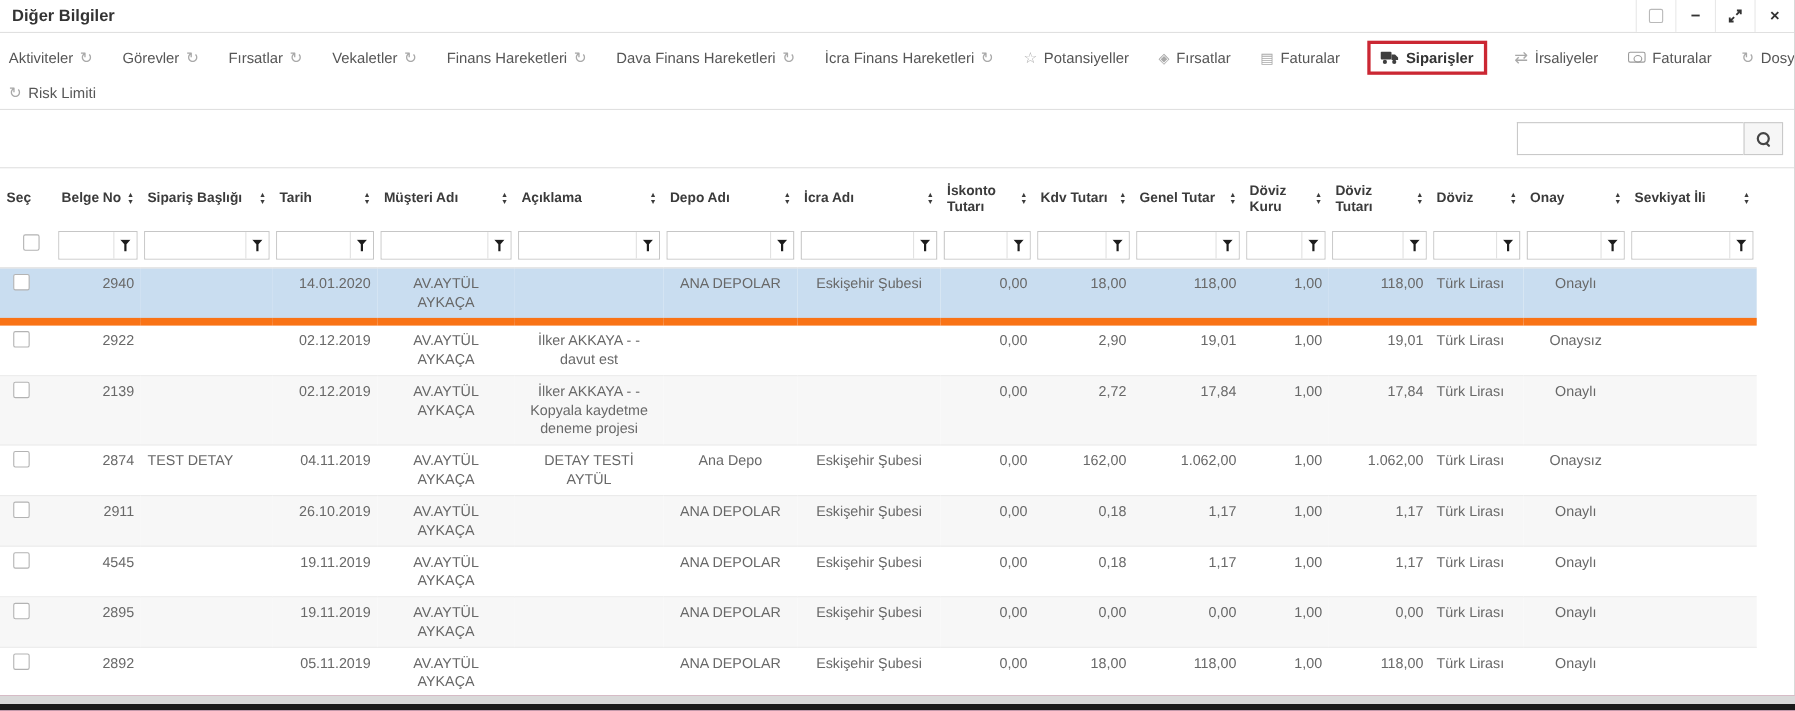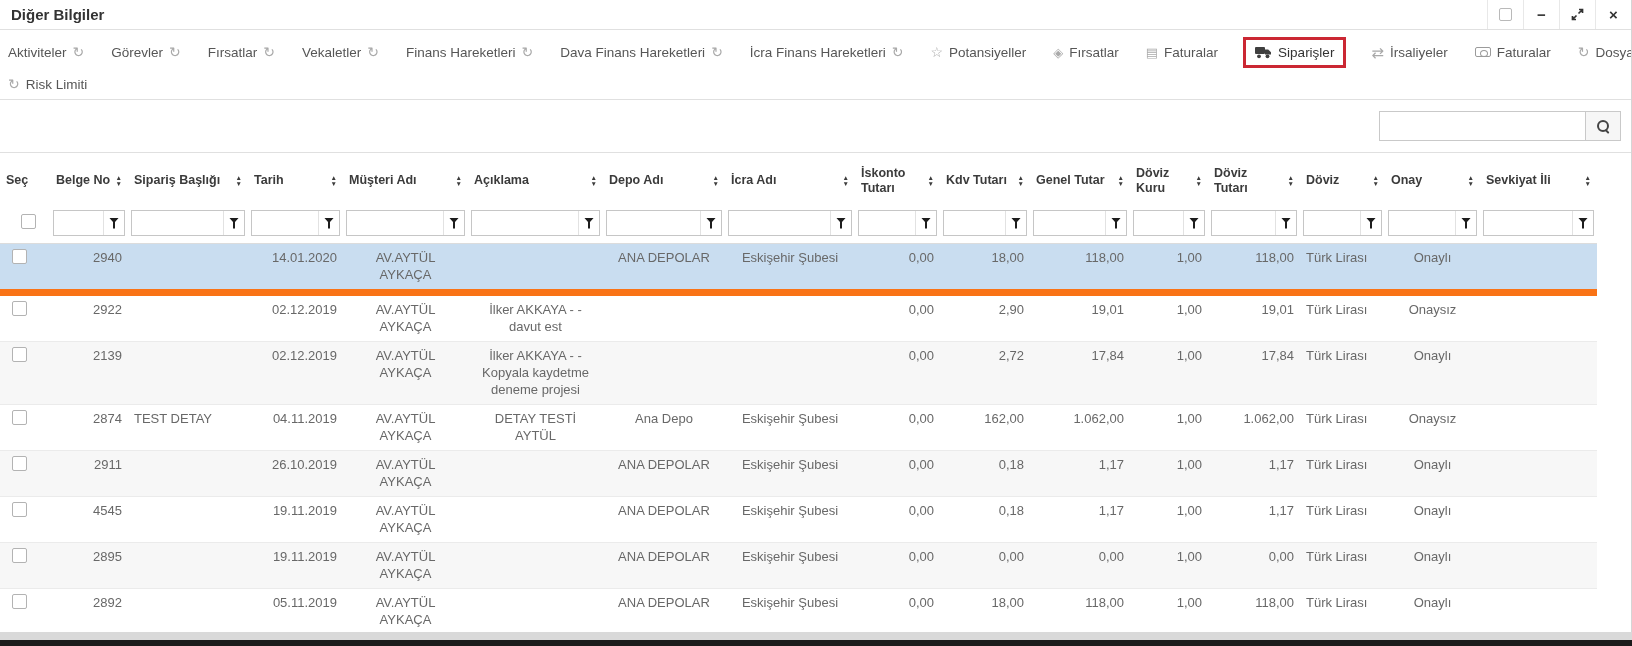--- a/index.html
+++ b/index.html
@@ -13,21 +13,21 @@
   .title{font-size:15px;font-weight:bold;color:#333;padding-left:11px}
   .win-controls{display:flex;height:100%}
   .win-btn{width:36px;height:100%;display:flex;align-items:center;justify-content:center;border-left:1px solid #e8e8e8;background:#fff;cursor:pointer;color:#333;font-size:15px;font-weight:bold}
   .square-glyph{width:13px;height:13px;border:1px solid #b9b9b9;border-radius:2px;background:#fff}
 
   
   .tabbar{flex:0 0 70px;padding:4px 8px 0;border-bottom:1px solid #e0e0e0}
   .tabrow{display:flex;align-items:center;gap:27px;height:36px}
   .tabrow.second{height:28px}
   .tab{display:flex;align-items:center;gap:6px;font-size:13.5px;color:#565656;cursor:pointer;white-space:nowrap;padding:4px 0}
-  .tab.active{font-weight:normal;color:#333}
+  .tab.active{font-weight:bold;color:#333}
   .tab.highlighted{border:3px solid var(--red);padding:5px 9px;margin:-4px -2px}
   .icon{color:#a9a9a9;font-size:14px;line-height:1;display:inline-flex;align-items:center}
   .icon-refresh{font-size:14px}
   .icon-star{font-size:14px}
   .icon-diamond{font-size:13px}
   .icon-document{font-size:13px}
   .icon-transfer{font-size:15px}
   .icon-banknote{position:relative;width:16px;height:10px;border:1px solid #9b9b9b;border-radius:2px}
   .icon-banknote::after{content:'';position:absolute;left:4px;top:1.5px;width:6px;height:5px;border:1px solid #9b9b9b;border-radius:50%}
   .tab.active .icon svg path,.tab.active .icon svg rect,.tab.active .icon svg circle{fill:#3f3f3f}

